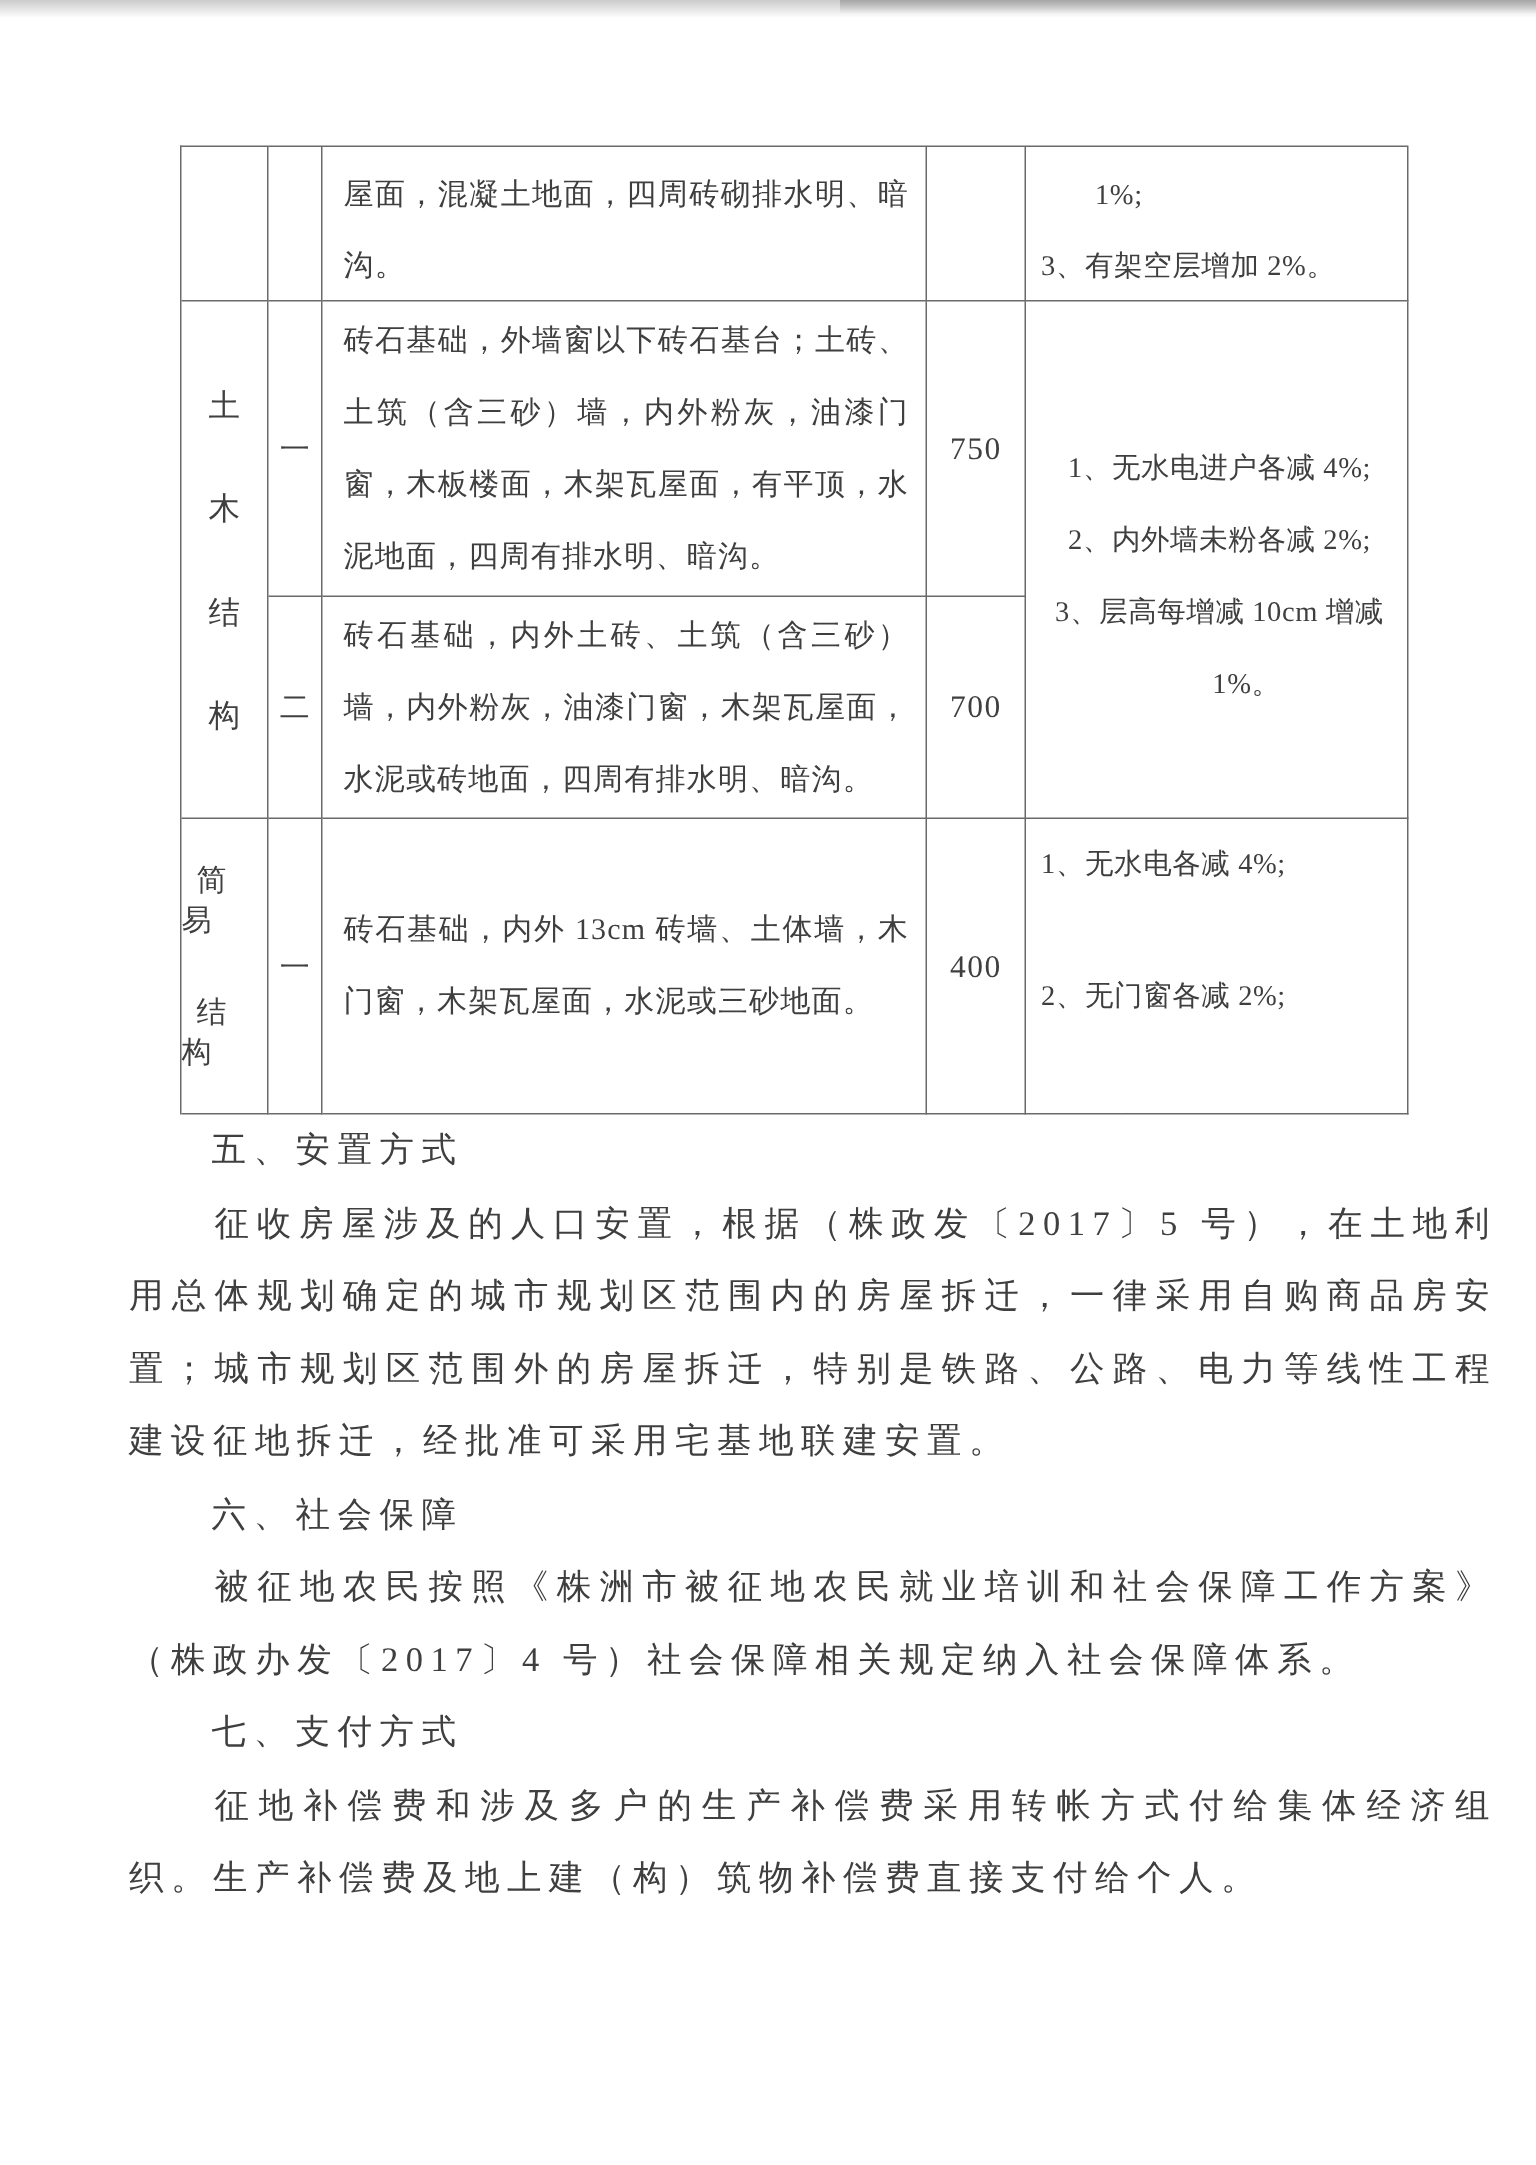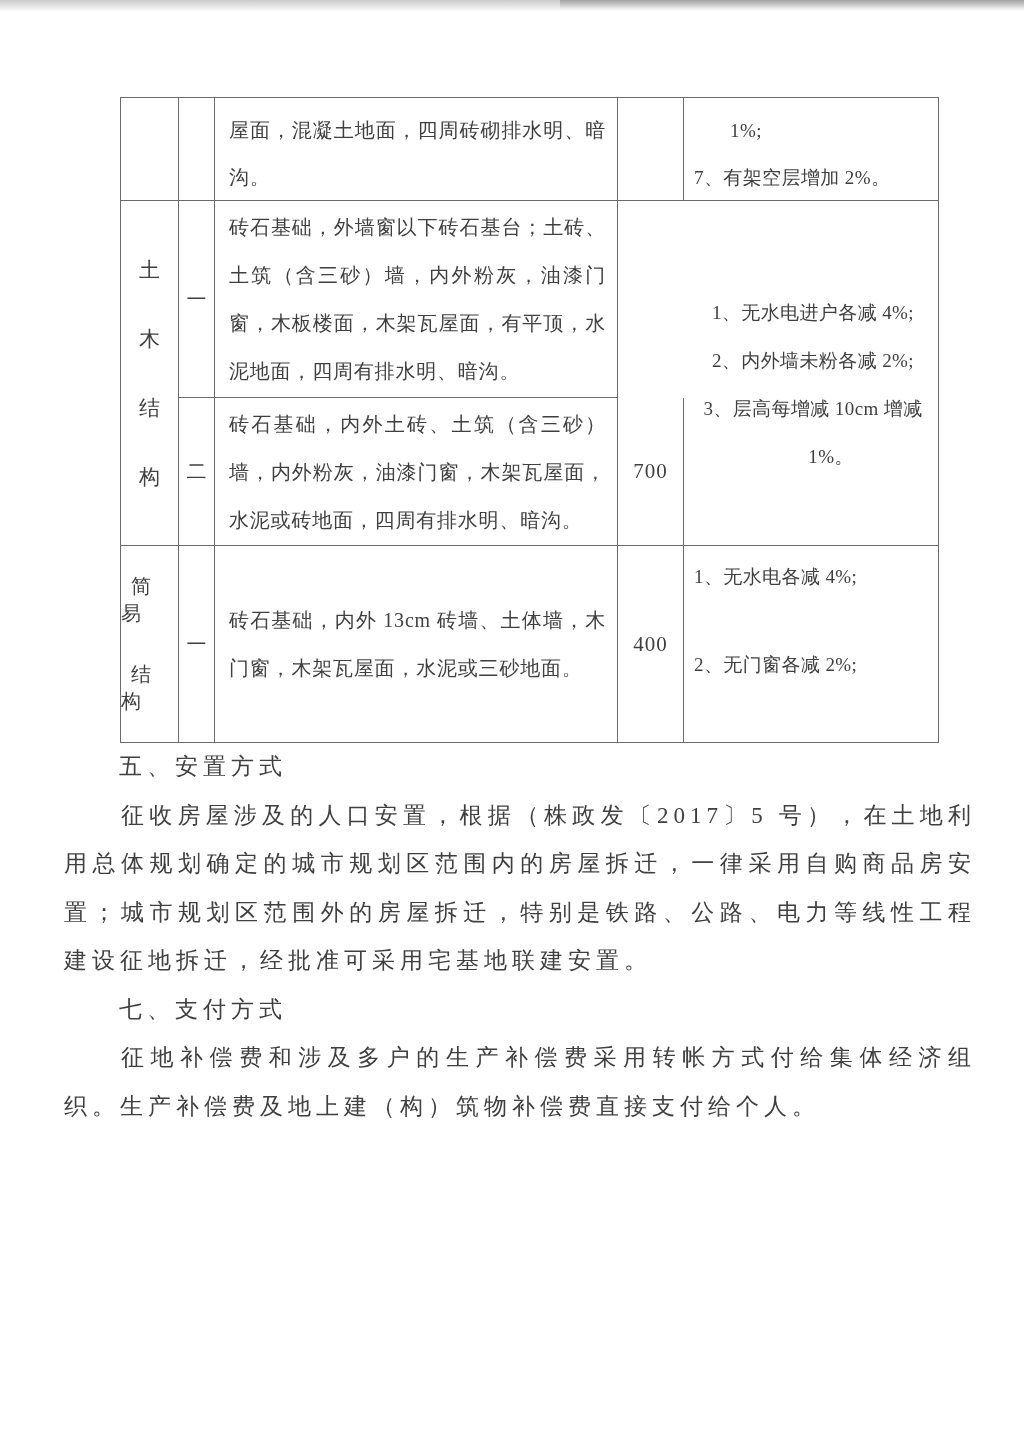--- a/index.html
+++ b/index.html
@@ -97,21 +97,21 @@
     font-size:19px;line-height:48px;letter-spacing:.4px;
   }
   .adj-line{white-space:nowrap;}
   .adj-line.cont{padding-left:36px;}
   .adj-carry{justify-content:flex-start;padding-top:9px;line-height:47px;}
   .adj-tumu{justify-content:flex-start;padding-top:88px;}
   .adj-jianyi{justify-content:flex-start;padding-top:7px;}
 
   
   .doc-body{
-    position:absolute;left:64px;top:743px;width:912px;
+    position:absolute;left:86px;top:743px;width:912px;
     font-size:23px;line-height:48.5px;letter-spacing:5px;
     text-align:justify;
   }
   .sec-heading{text-indent:55px;text-align:left;}
   .sec-para{text-indent:57px;}
 </style>
 </head>
 <body>
 
 <div class="scan-smudge"></div>
@@ -122,36 +122,39 @@
   <div class="cell r1c1"></div>
   <div class="cell r1c2"></div>
   <div class="cell r1c3 desc-cell desc-top">
     <div>屋面，混凝土地面，四周砖砌排水明、暗沟。</div>
   </div>
   <div class="cell r1c4 price-cell">
     <span></span>
   </div>
   <div class="cell r1c5 adj-cell adj-carry">
     <div class="adj-line cont">1%;</div>
-    <div class="adj-line">7、有架空层增加 2%。</div>
+    <div class="adj-line">3、有架空层增加 2%。</div>
   </div>
 
   <div class="cell tumu-label struct-vert">
     <span>土</span>
     <span>木</span>
     <span>结</span>
     <span>构</span>
   </div>
 
   <div class="cell r2c2 grade-cell">
     <span>一</span>
   </div>
   <div class="cell r2c3 desc-cell">
     <div>砖石基础，外墙窗以下砖石基台；土砖、土筑（含三砂）墙，内外粉灰，油漆门窗，木板楼面，木架瓦屋面，有平顶，水泥地面，四周有排水明、暗沟。</div>
   </div>
+  <div class="cell r2c4 price-cell">
+    <span>750</span>
+  </div>
 
   <div class="cell tumu-adj adj-cell adj-tumu">
     <div class="adj-line">1、无水电进户各减 4%;</div>
     <div class="adj-line">2、内外墙未粉各减 2%;</div>
     <div class="adj-line">3、层高每增减 10cm 增减</div>
     <div class="adj-line cont">1%。</div>
   </div>
 
   <div class="cell r3c2 grade-cell">
     <span>二</span>
@@ -183,16 +186,20 @@
     <div class="adj-line cont">1%。</div>
   </div>
 </div>
 
 <div class="doc-body">
   <div>
     <div class="sec-heading">五、安置方式</div>
     <div class="sec-para">征收房屋涉及的人口安置，根据（株政发〔2017〕5 号），在土地利用总体规划确定的城市规划区范围内的房屋拆迁，一律采用自购商品房安置；城市规划区范围外的房屋拆迁，特别是铁路、公路、电力等线性工程建设征地拆迁，经批准可采用宅基地联建安置。</div>
   </div>
   <div>
+    <div class="sec-heading">六、社会保障</div>
+    <div class="sec-para">被征地农民按照《株洲市被征地农民就业培训和社会保障工作方案》（株政办发〔2017〕4 号）社会保障相关规定纳入社会保障体系。</div>
+  </div>
+  <div>
     <div class="sec-heading">七、支付方式</div>
     <div class="sec-para">征地补偿费和涉及多户的生产补偿费采用转帐方式付给集体经济组织。生产补偿费及地上建（构）筑物补偿费直接支付给个人。</div>
   </div>
 </div>
 
 </body></html>

